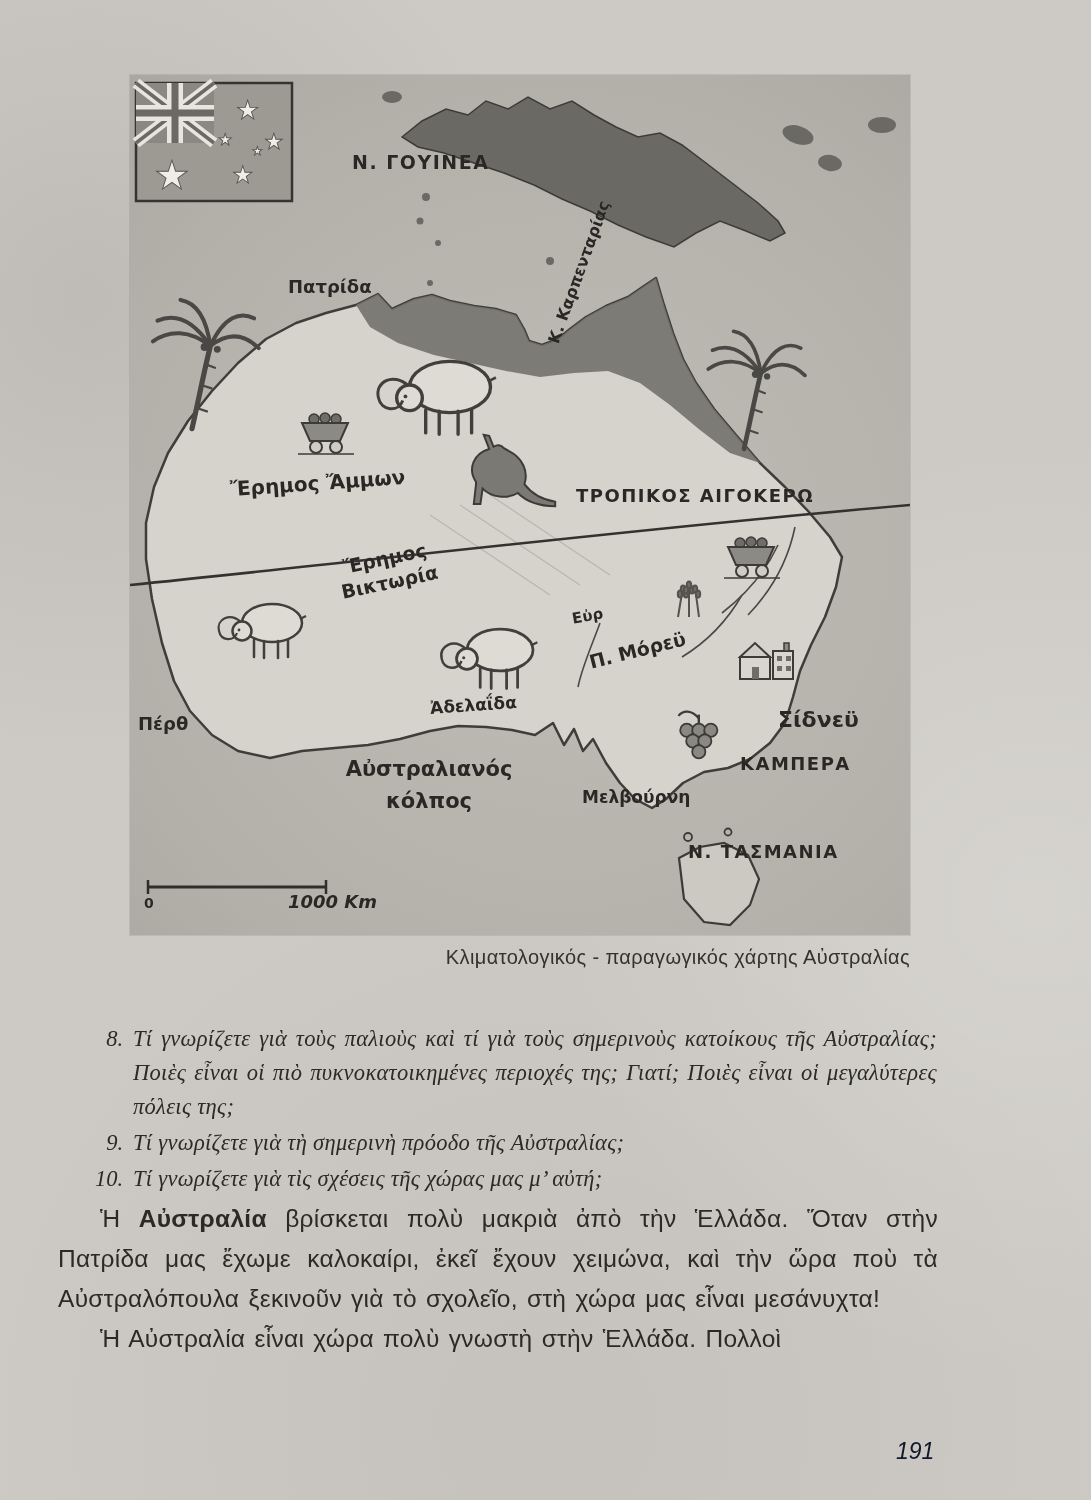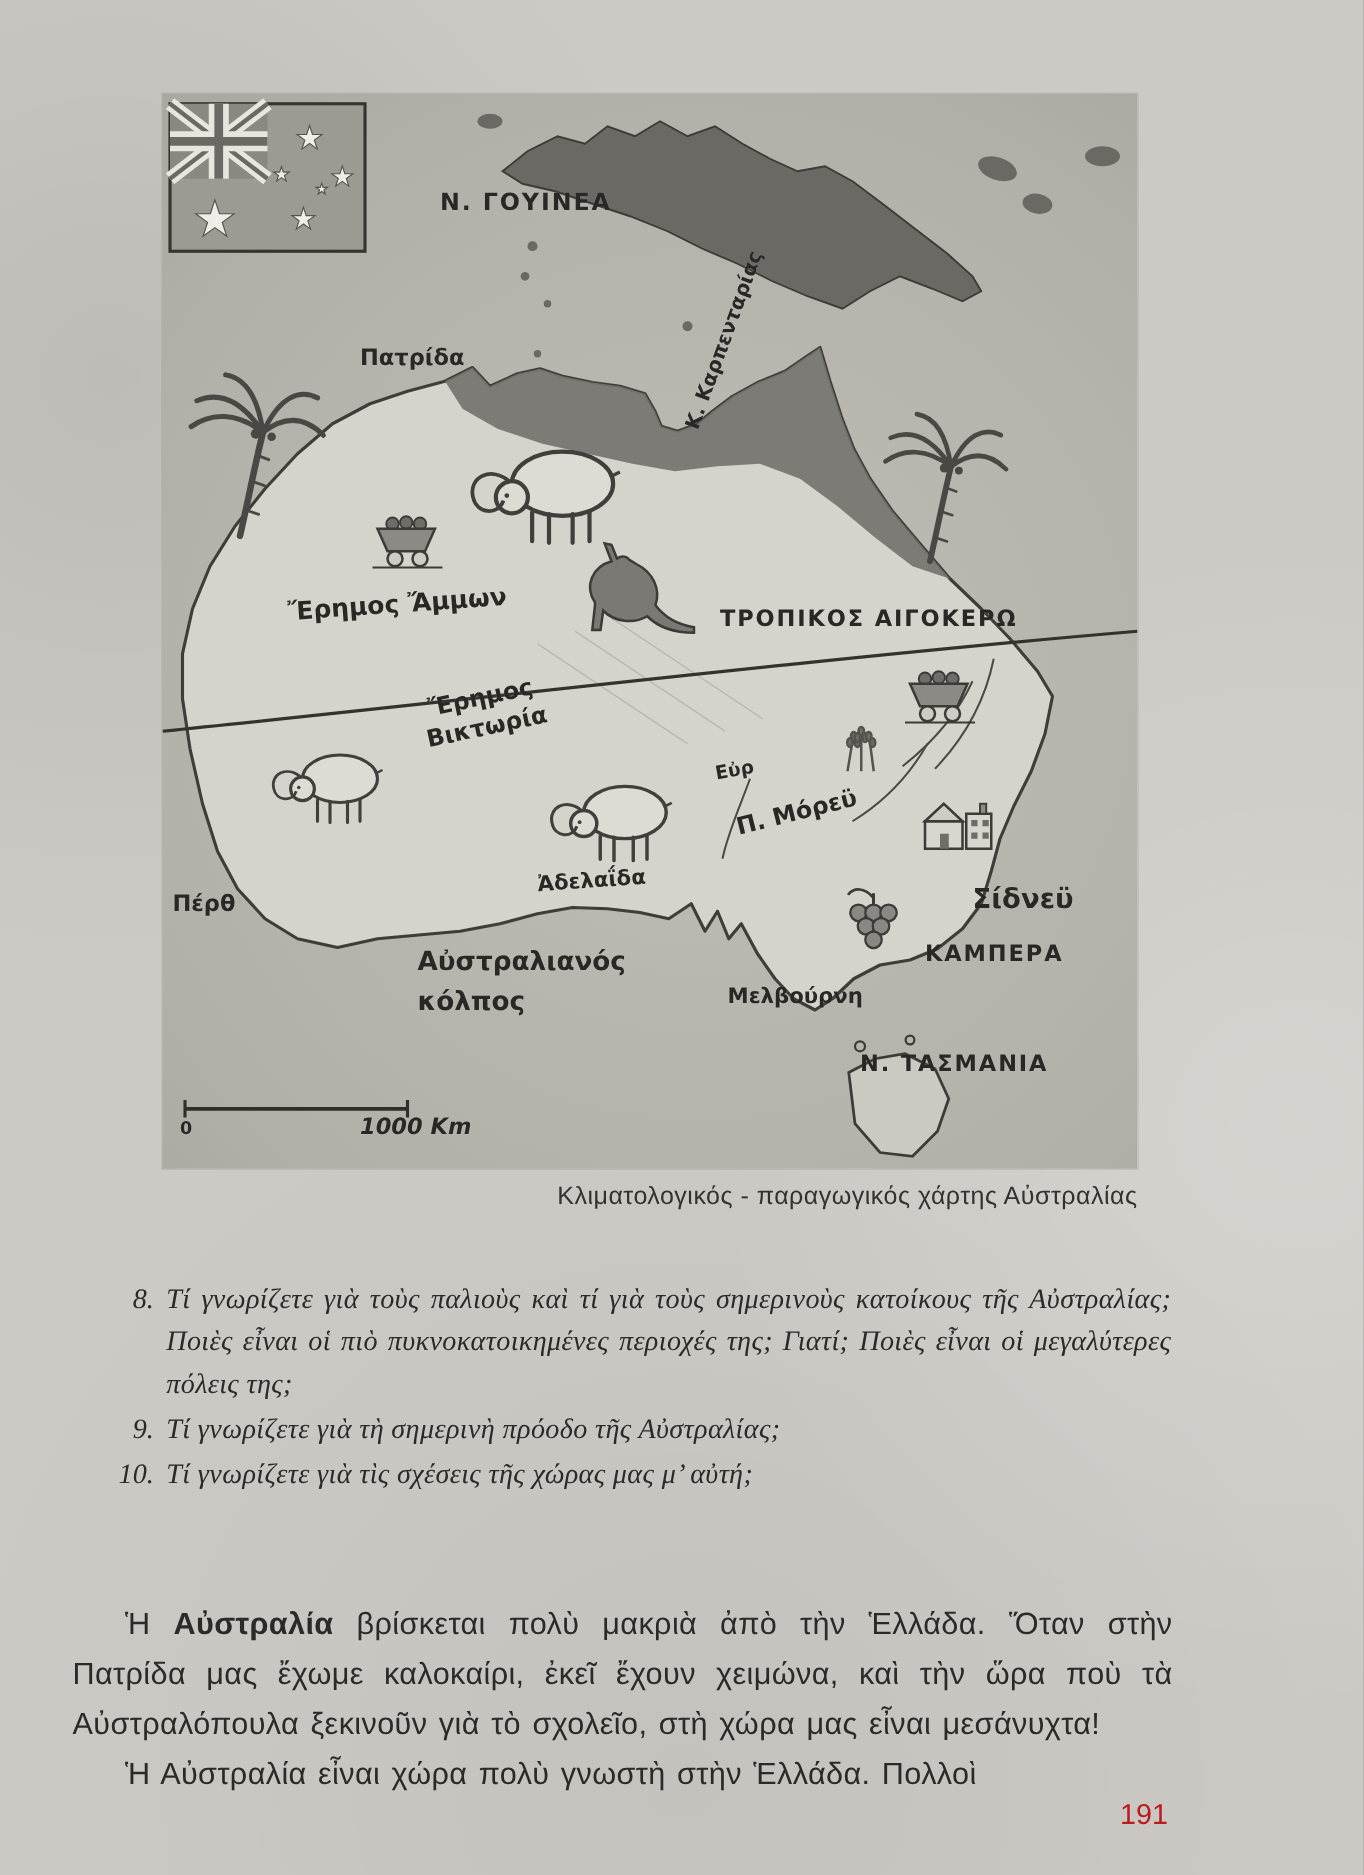--- a/index.html
+++ b/index.html
@@ -39,29 +39,29 @@
     position:absolute;left:85px;top:1022px;width:852px;
     font-family:"Liberation Serif","DejaVu Serif",serif;font-style:italic;
     font-size:22.5px;line-height:34px;color:#2b2a27;
   }
   .question{display:flex;margin:0 0 2px 0;}
   .qnum{flex:0 0 38px;text-align:right;padding-right:10px;}
   .qtext{flex:1;text-align:justify;letter-spacing:0.3px;}
 
   
   .bodytext{
-    position:absolute;left:58px;top:1280px;width:880px;
+    position:absolute;left:58px;top:1199px;width:880px;
     font-size:24.5px;line-height:40px;text-align:justify;
     color:#2b2a27;letter-spacing:0.3px;word-spacing:2px;
   }
   .bodytext p{margin:0;text-indent:42px;}
   .bold{font-weight:bold;}
 
   .page-number{
-    position:absolute;left:896px;top:1438px;font-size:23px;color:#b91c1c;
+    position:absolute;left:896px;top:1438px;font-size:23px;color:#0f172a;font-style:italic;
   }
 </style>
 </head>
 <body>
 
 <div class="page">
 
   <div class="map-panel">
 
     <svg viewBox="0 0 780 860" width="780" height="860" font-family="DejaVu Sans, sans-serif">
@@ -240,21 +240,21 @@
     <div class="mlabel" style="left:208px;top:472px;font-size:19px;transform:rotate(-12deg);text-align:center;">
       <div>Ἔρημος</div>
       <div style="margin-top:2px;">Βικτωρία</div>
     </div>
     <div class="mlabel" style="left:442px;top:532px;font-size:15px;transform:rotate(-10deg);">Εὐρ</div>
     <div class="mlabel" style="left:458px;top:564px;font-size:19px;transform:rotate(-14deg);">Π. Μόρεϋ</div>
     <div class="mlabel" style="left:8px;top:638px;font-size:18px;">Πέρθ</div>
     <div class="mlabel" style="left:300px;top:620px;font-size:17px;transform:rotate(-4deg);">Ἀδελαΐδα</div>
     <div class="mlabel" style="left:648px;top:632px;font-size:22px;">Σίδνεϋ</div>
     <div class="mlabel caps" style="left:610px;top:678px;font-size:18px;">ΚΑΜΠΕΡΑ</div>
-    <div class="mlabel" style="left:204px;top:682px;font-size:21px;width:190px;">
+    <div class="mlabel" style="left:204px;top:682px;font-size:21px;width:190px;text-align:center;">
       <div>Αὐστραλιανός</div>
       <div style="margin-top:8px;">κόλπος</div>
     </div>
     <div class="mlabel" style="left:452px;top:712px;font-size:17px;">Μελβούρνη</div>
     <div class="mlabel caps" style="left:558px;top:766px;font-size:18px;">Ν. ΤΑΣΜΑΝΙΑ</div>
     <div class="mlabel" style="left:14px;top:820px;font-size:14px;">0</div>
     <div class="mlabel" style="left:158px;top:816px;font-size:18px;font-style:italic;">1000 Km</div>
   </div>
 
   <div class="map-caption">Κλιματολογικός - παραγωγικός χάρτης Αὐστραλίας</div>

